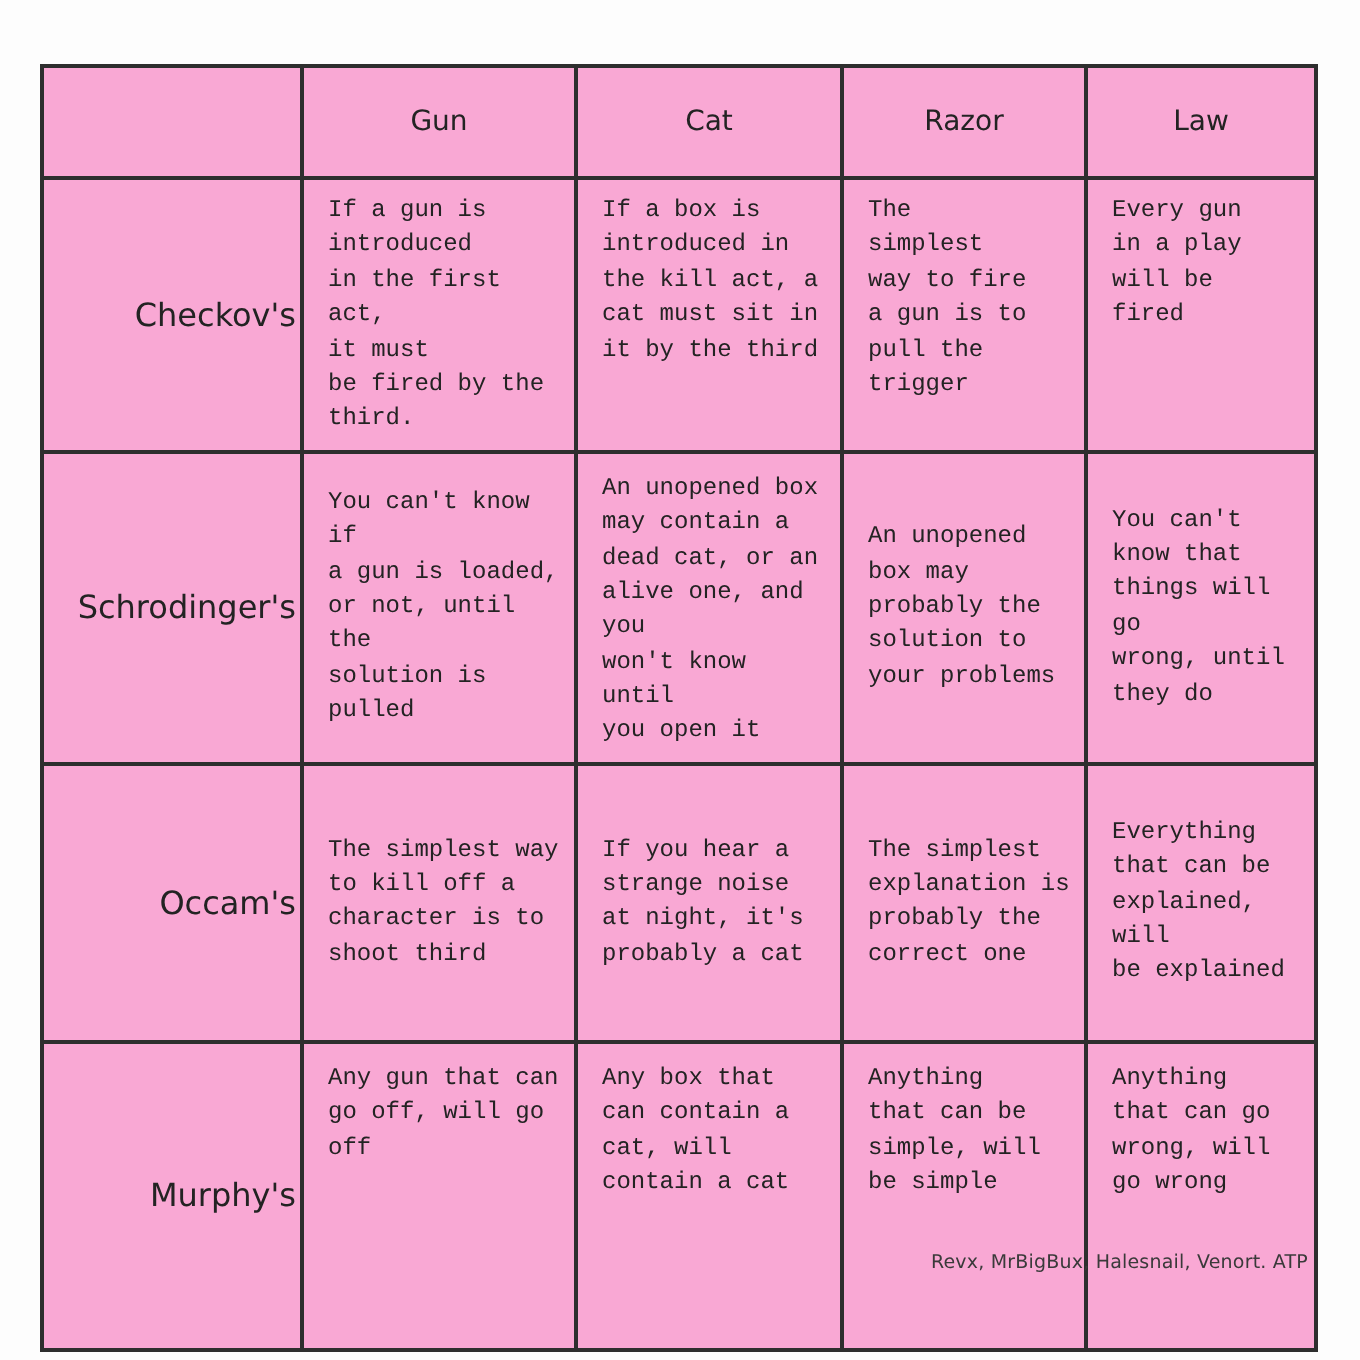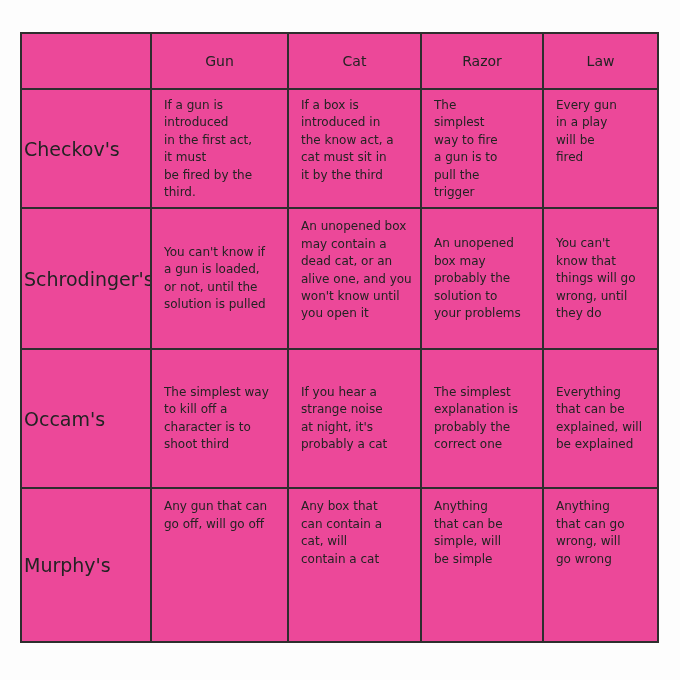--- a/index.html
+++ b/index.html
@@ -4,33 +4,33 @@
 <style>
   html,body { margin:0; padding:0; background:#fdfdfd; }
   .canvas {
     position:relative; width:680px; height:680px; background:#fdfdfd;
     font-family:"DejaVu Sans","Liberation Sans",sans-serif; color:#232323;
     overflow:hidden;
   }
   .table-wrap { position:absolute; left:20px; top:32px; width:637px; height:609px; }
   table.laws {
     border-collapse:collapse; table-layout:fixed;
-    width:100%; height:100%; background:#ec4899;
+    width:100%; height:100%; background:#f9a8d4;
   }
   .laws th, .laws td { border:2px solid #2e2e2e; overflow:hidden; }
   .laws thead th {
     font-weight:normal; font-size:14px; text-align:center; vertical-align:middle;
   }
   .rowlabel {
-    font-weight:normal; font-size:19px; text-align:left; vertical-align:middle;
+    font-weight:normal; font-size:16px; text-align:right; vertical-align:middle;
     padding:0 2px;
   }
   td.cell {
     font-size:12px; line-height:1.45; text-align:left; vertical-align:middle;
-    padding:6px 6px 6px 12px; white-space:pre-line;
+    padding:6px 6px 6px 12px; white-space:pre-line;font-family:Liberation Mono, monospace;
   }
   td.v-top   { vertical-align:top; padding-top:7px; }
   td.v-upper { vertical-align:top; padding-top:9px; }
   td.v-up-sm { vertical-align:top; padding-top:9px; }
   tr.r-head   { height:56px; }
   tr.r-checkov{ height:119px; }
   tr.r-schro  { height:141px; }
   tr.r-occam  { height:139px; }
   tr.r-murphy { height:154px; }
   .credit {
@@ -64,21 +64,21 @@
         <tr class="r-checkov">
           <th class="rowlabel">Checkov's</th>
           <td class="cell v-top">If a gun is
 introduced
 in the first act,
 it must
 be fired by the
 third.</td>
           <td class="cell v-top">If a box is
 introduced in
-the know act, a
+the kill act, a
 cat must sit in
 it by the third</td>
           <td class="cell v-top">The
 simplest
 way to fire
 a gun is to
 pull the
 trigger</td>
           <td class="cell v-top">Every gun
 in a play
@@ -139,14 +139,15 @@
 that can be
 simple, will
 be simple</td>
           <td class="cell v-up-sm">Anything
 that can go
 wrong, will
 go wrong</td>
         </tr>
       </tbody>
     </table>
+    <div class="credit">Revx, MrBigBux, Halesnail, Venort. ATP</div>
   </div>
 </div>
 
 </body></html>

